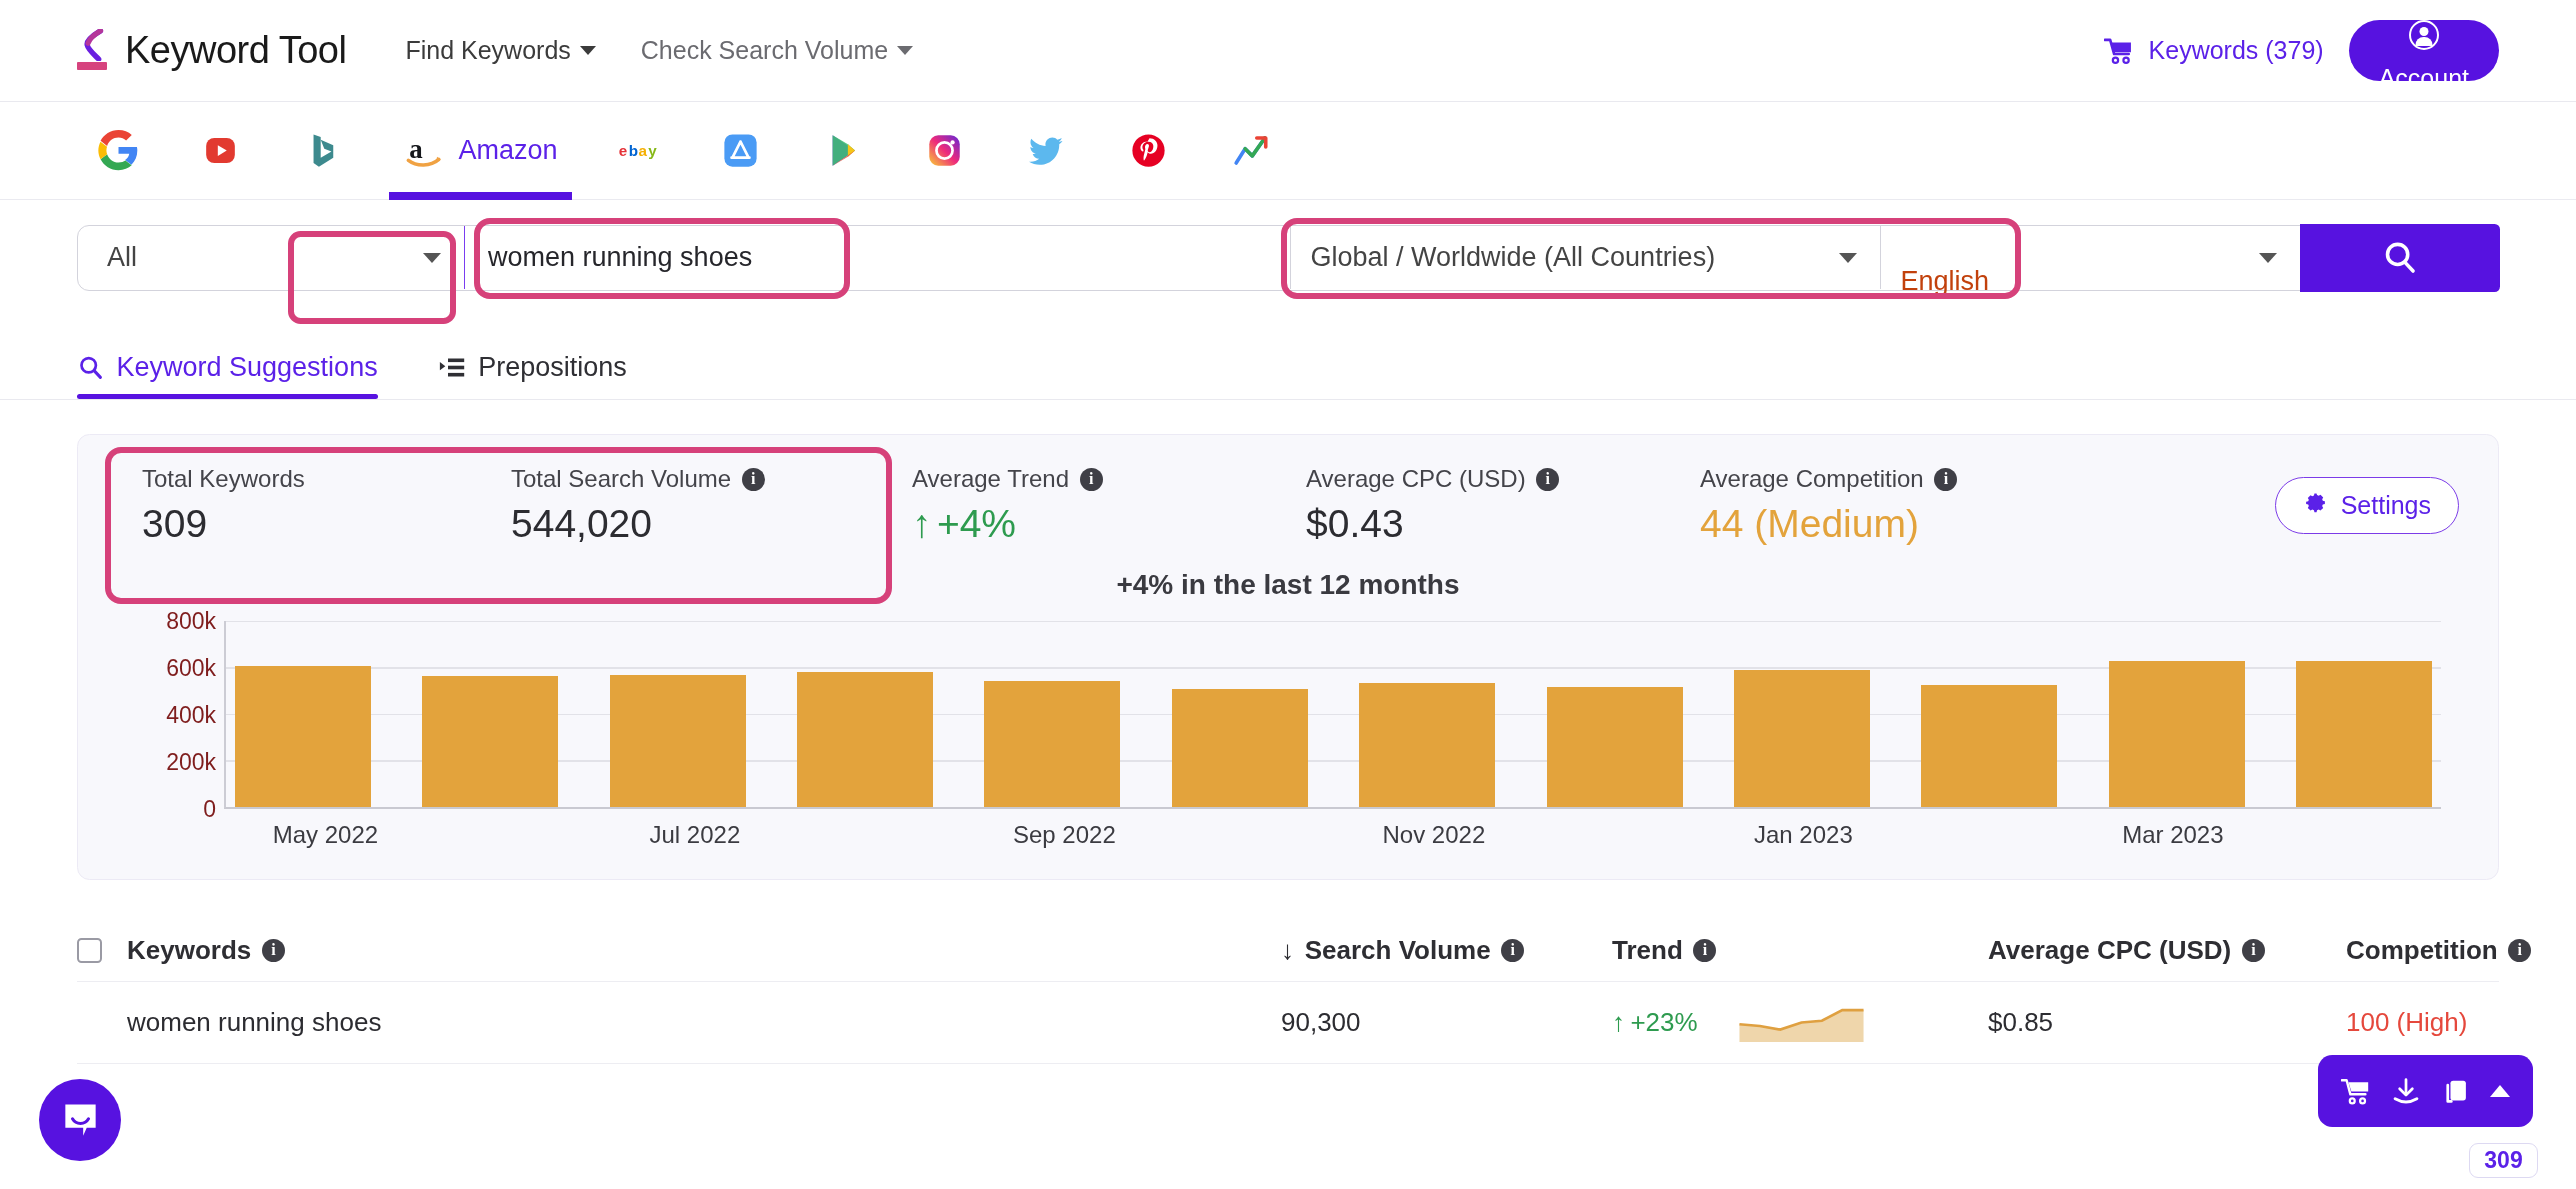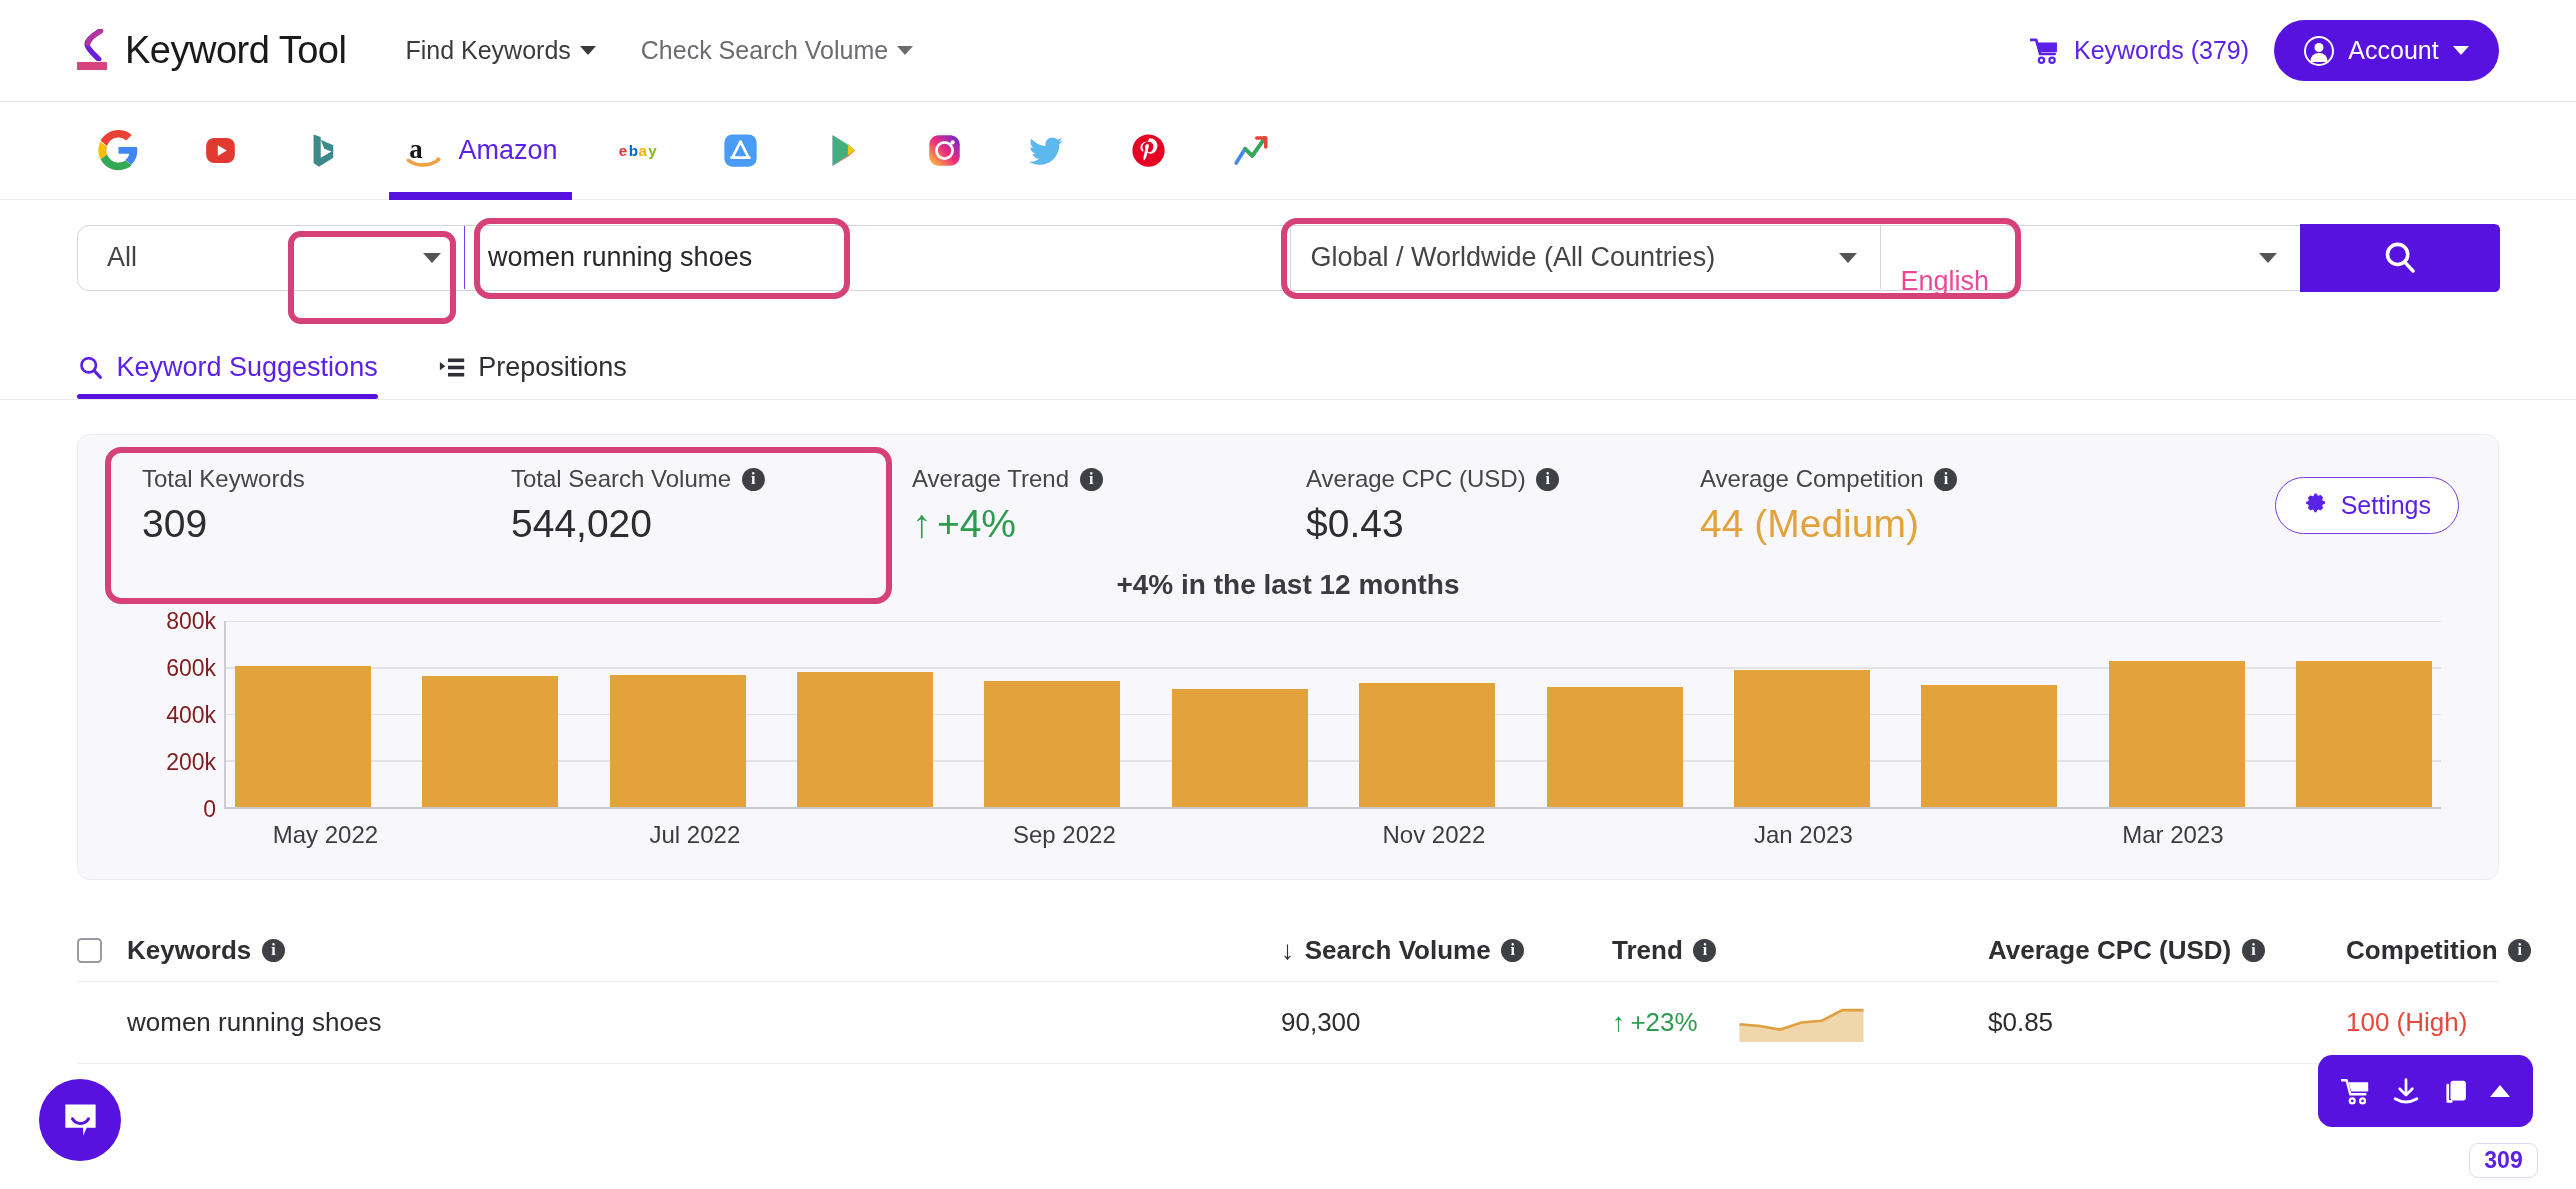--- a/index.html
+++ b/index.html
@@ -50,21 +50,21 @@
     margin-left: auto; display: flex; align-items: center; gap: 25px;
   }
   .kw-cart {
     display: flex; align-items: center; gap: 14.3px;
     color: #5b21e8; font-size: 25px; cursor: pointer; white-space: nowrap;
   }
   .cart-glyph { width: 30px; height: 27px; position: relative; display:block; }
   .account-btn {
     background: #5712e0; color: #fff; border-radius: 894px;
     height: 61px; padding: 0 30px; display: flex; align-items: center; gap: 14.3px;
-    font-size: 25px; cursor: pointer; border: none;
+    font-size: 25px; cursor: pointer; border: none; flex-direction: column;
   }
   .avatar-circle {
     width: 30px; height: 30px; border-radius: 50%;
     border: 2.7px solid #fff; position: relative; flex: none;
   }
   .avatar-circle::before {
     content: ''; position: absolute; left: 50%; top: 5.4px; transform: translateX(-50%);
     width: 9px; height: 9px; border-radius: 50%; background: #fff;
   }
   .avatar-circle::after {
@@ -100,21 +100,21 @@
     border-radius: 12px; overflow: visible; background: #fff;
   }
   .sb-seg { display: flex; align-items: center; position: relative; height: 63px; }
   .sb-cat { width: 386px; padding-left: 29px; border-right: none; }
   .sb-cat .val { font-size: 27px; color: #444; }
   .sb-kw { flex: 1; padding-left: 23px; border-left: 1.8px solid #7a3cf0; }
   .sb-kw .val { font-size: 27px; color: #26262b; }
   .sb-country { width: 590px; padding-left: 19.7px; border-left: 1.8px solid #d3d3dc; }
   .sb-country .val { font-size: 27px; color: #444; }
   .sb-lang { width: 420px; padding-left: 19.7px; border-left: 1.8px solid #d3d3dc; }
-  .sb-lang .val { font-size: 27px; color: #ec4899; margin-top: 48px; }
+  .sb-lang .val { font-size: 27px; color: #c2410c; margin-top: 48px; }
   .sel-caret {
     position: absolute; right: 23px; top: 50%; transform: translateY(-50%);
     width: 0; height: 0; border-left: 9px solid transparent;
     border-right: 9px solid transparent; border-top: 10.7px solid #555;
   }
   .sb-search-btn {
     width: 200px; background: #5712e0; display:flex; align-items:center;
     justify-content:center; border-radius: 0 5.4px 5.4px 0; cursor: pointer;
     margin: -1.8px -1.8px -1.8px 0;
   }

